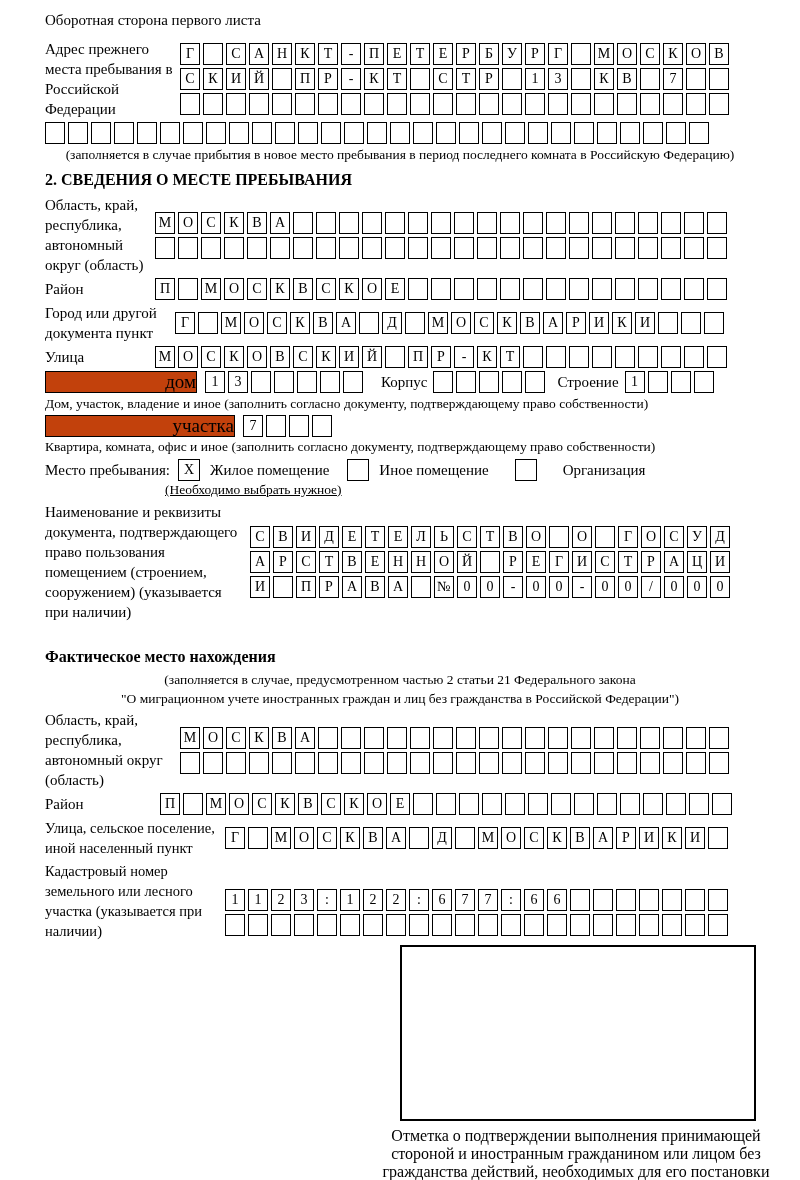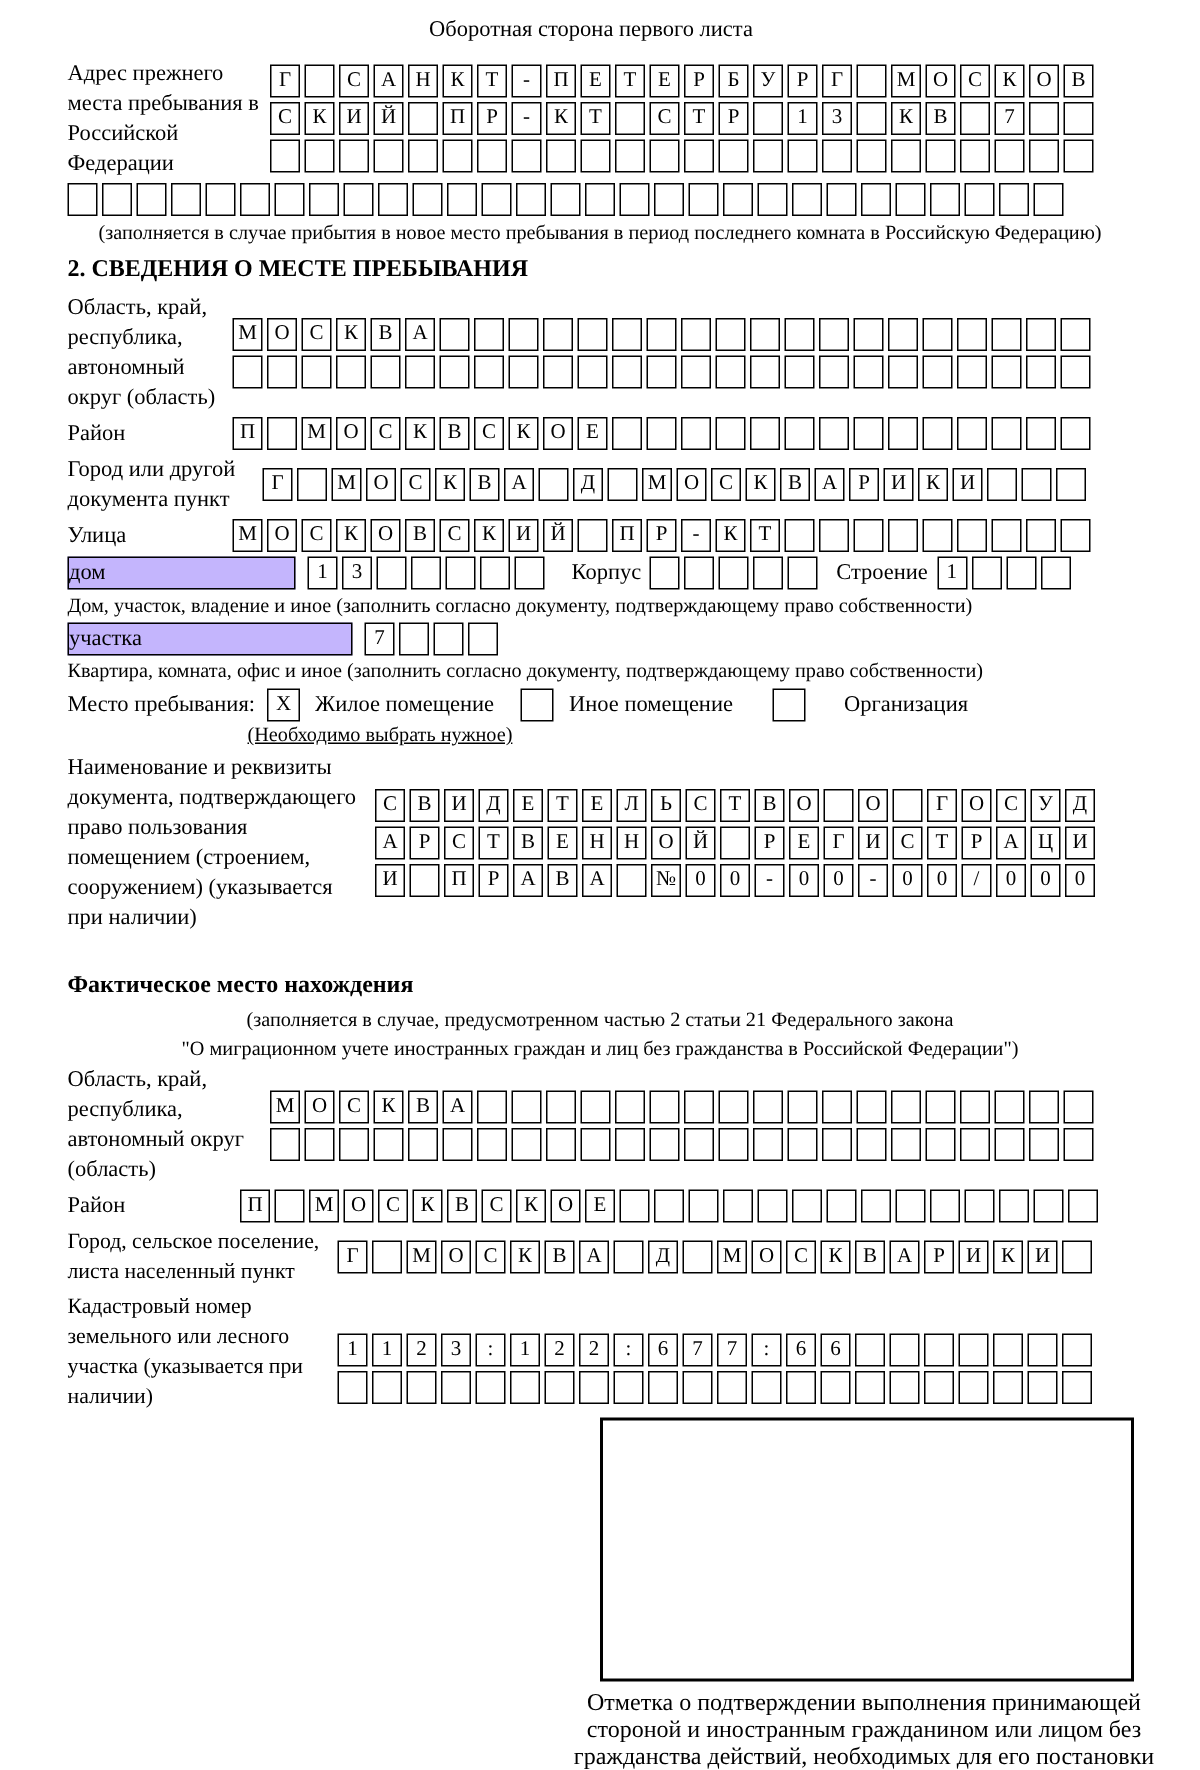--- a/index.html
+++ b/index.html
@@ -1,40 +1,40 @@
 <!DOCTYPE html>
 <html><head>
 <meta charset="utf-8">
 <style>
   html,body{margin:0;padding:0;background:#fff;}
   body{width:800px;height:1180px;color:#000;font-family:"Liberation Serif",serif;overflow:hidden;}
   .page{padding:12px 45px 0 45px;position:relative;}
-  .hdr-note{text-align:center;font-size:15px;padding-right:12px;margin-bottom:10px;}
+  .hdr-note{text-align:left;font-size:15px;padding-right:12px;margin-bottom:10px;}
 
   .field{display:flex;align-items:center;margin-bottom:3px;}
   .flabel{font-size:15px;line-height:20px;flex:none;padding-right:6px;box-sizing:border-box;}
   .lbl135{width:135px;}
   .lbl110{width:110px;}
   .lbl130{width:130px;}
   .lbl205{width:205px;}
   .lbl115{width:115px;}
   .lbl180{width:180px;font-size:14.5px;}
 
   .rows{display:flex;flex-direction:column;gap:3px;}
   .cellrow{display:flex;gap:3px;flex:none;}
   .cell{flex:none;width:18px;height:20px;border:1.5px solid #000;text-align:center;
         font-size:14px;line-height:20px;font-family:"Liberation Serif",serif;background:#fff;}
 
   .caption{font-size:13.5px;text-align:center;margin:1px 0 3px 0;line-height:16px;}
   .caption-left{text-align:left;margin-left:0;}
   .sec-title{font-weight:bold;font-size:16px;margin:8px 0 6px 0;}
 
   .house-row{display:flex;align-items:flex-start;margin-bottom:2px;}
-  .wide-box{border:1.5px solid #000;height:20px;line-height:20px;text-align:left;
-            font-size:15px;flex:none;background:#c4b5fd;}
+  .wide-box{border:1.5px solid #000;height:20px;line-height:20px;text-align:right;
+            font-size:19px;flex:none;background:#c2410c;}
   .inline-lbl{font-size:15px;line-height:23px;flex:none;}
 
   .stay-row{display:flex;align-items:center;margin:4px 0 0 0;font-size:15px;}
   .checkbox{flex:none;width:20px;height:20px;border:1.5px solid #000;text-align:center;
             font-size:14px;line-height:20px;background:#fff;}
 
   .offset-rows{margin-top:22px;}
   .stamp-box{width:352px;height:172px;border:2px solid #000;margin:4px 0 6px 355px;background:#fff;}
   .stamp-caption{width:400px;margin-left:331px;text-align:center;font-size:16px;line-height:18px;}
 </style>
@@ -528,21 +528,21 @@
         <span class="cell"></span>
         <span class="cell"></span>
         <span class="cell"></span>
         <span class="cell"></span>
         <span class="cell"></span>
         <span class="cell"></span>
       </div>
   </div>
 
   <div class="field">
-    <div class="flabel lbl180">Город, сельское поселение, листа населенный пункт</div>
+    <div class="flabel lbl180">Улица, сельское поселение, иной населенный пункт</div>
     <div class="cellrow">
         <span class="cell">Г</span>
         <span class="cell"></span>
         <span class="cell">М</span>
         <span class="cell">О</span>
         <span class="cell">С</span>
         <span class="cell">К</span>
         <span class="cell">В</span>
         <span class="cell">А</span>
         <span class="cell"></span>

